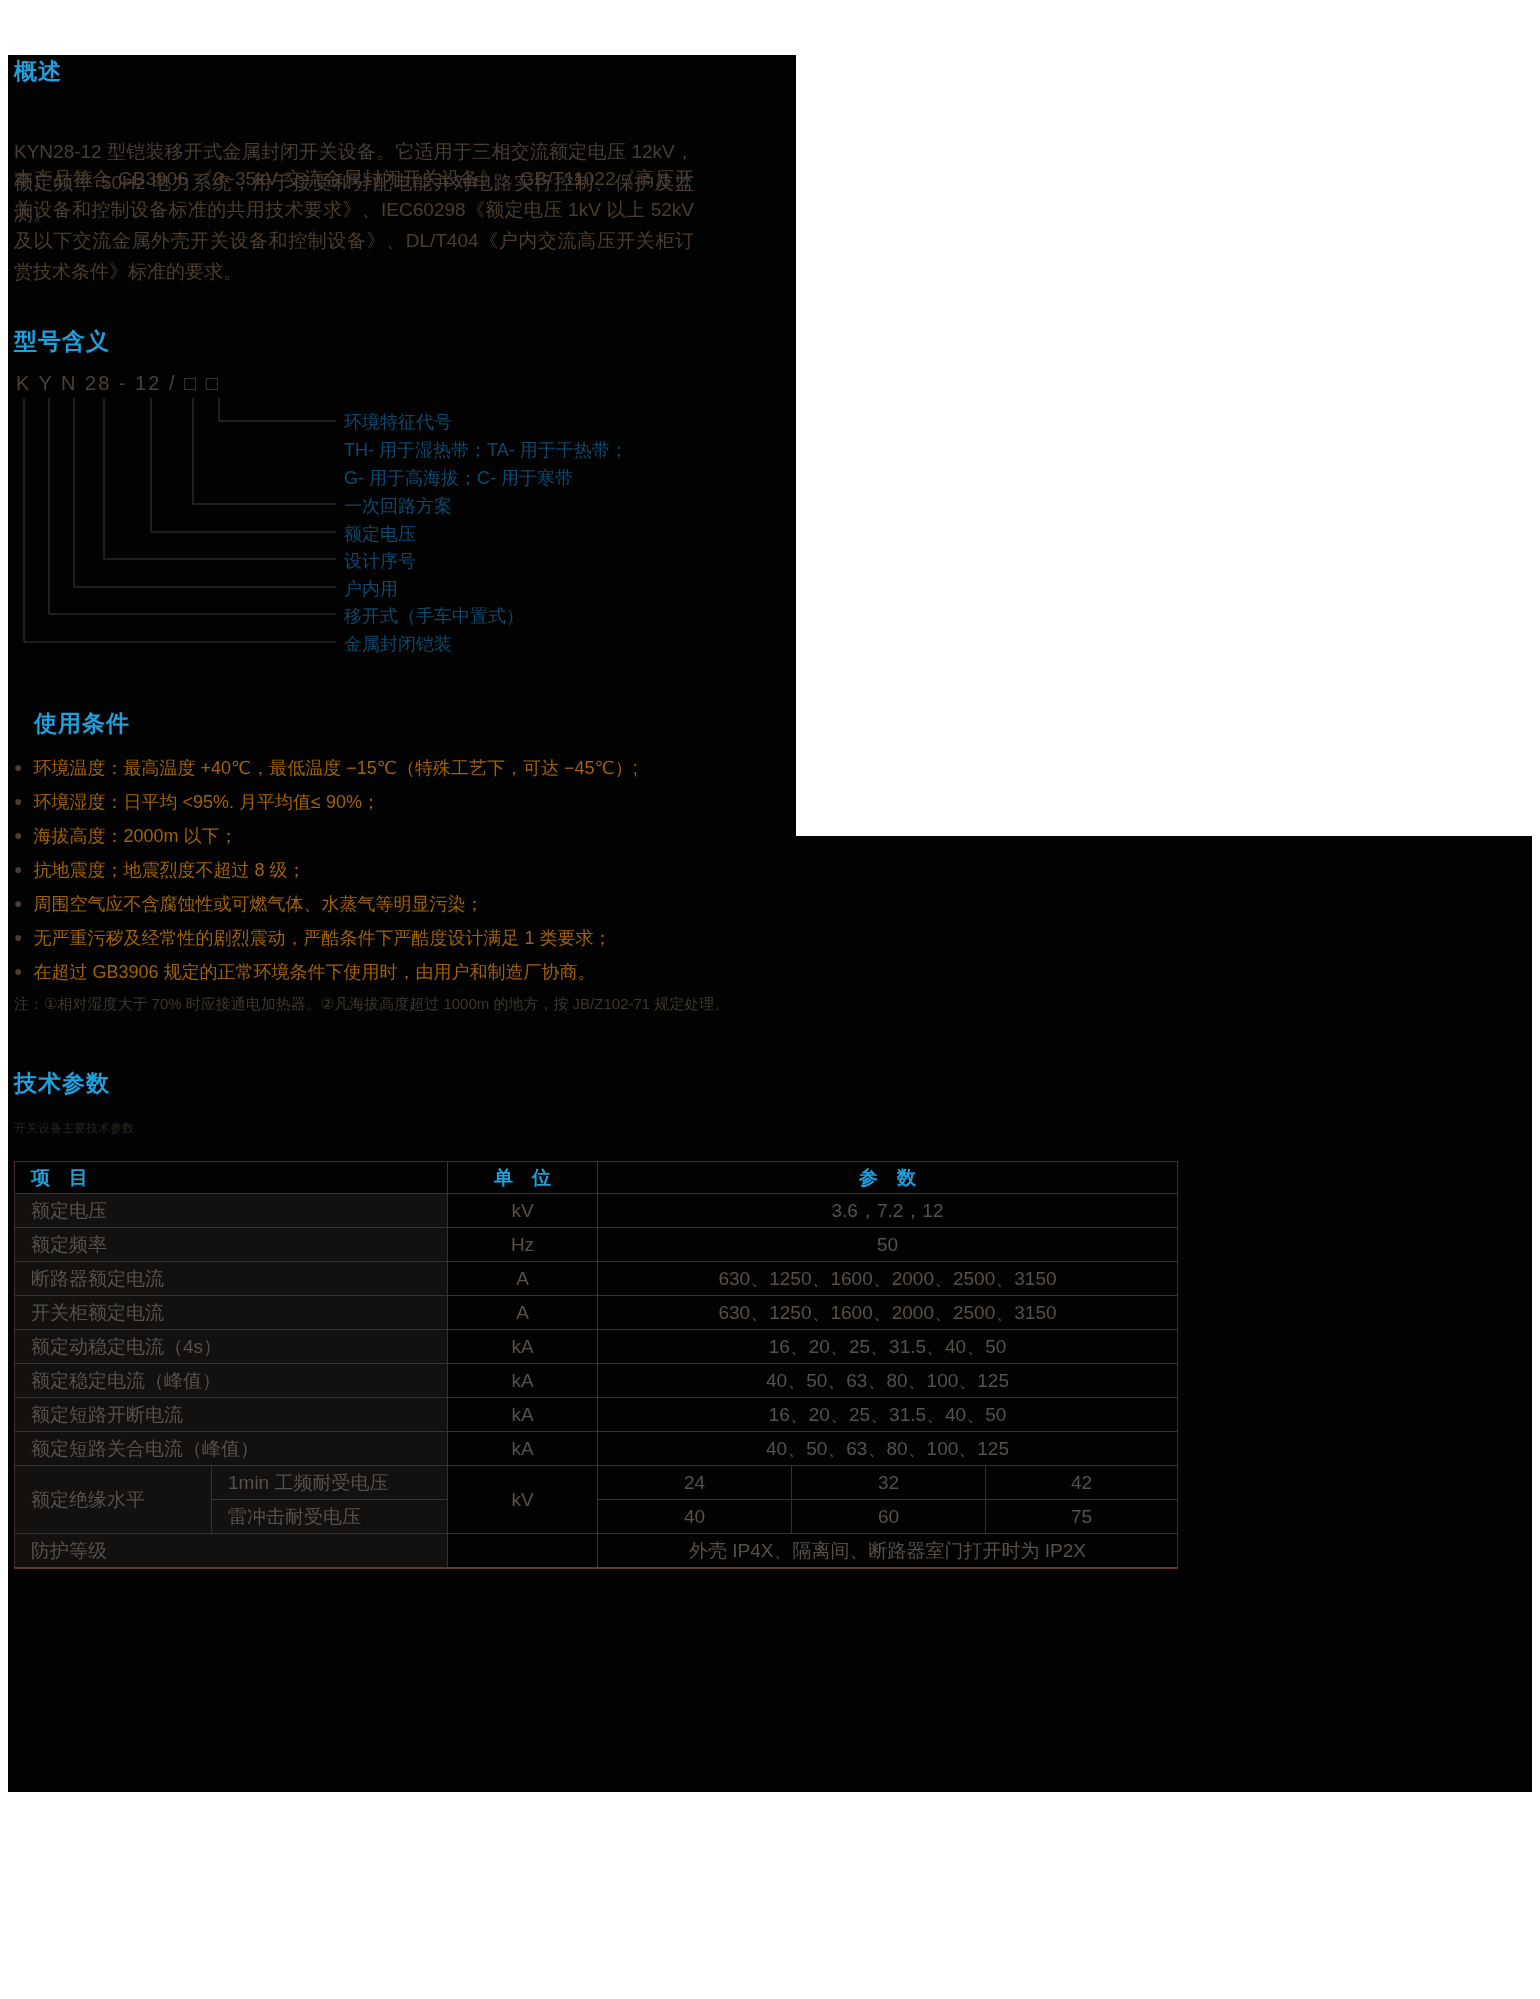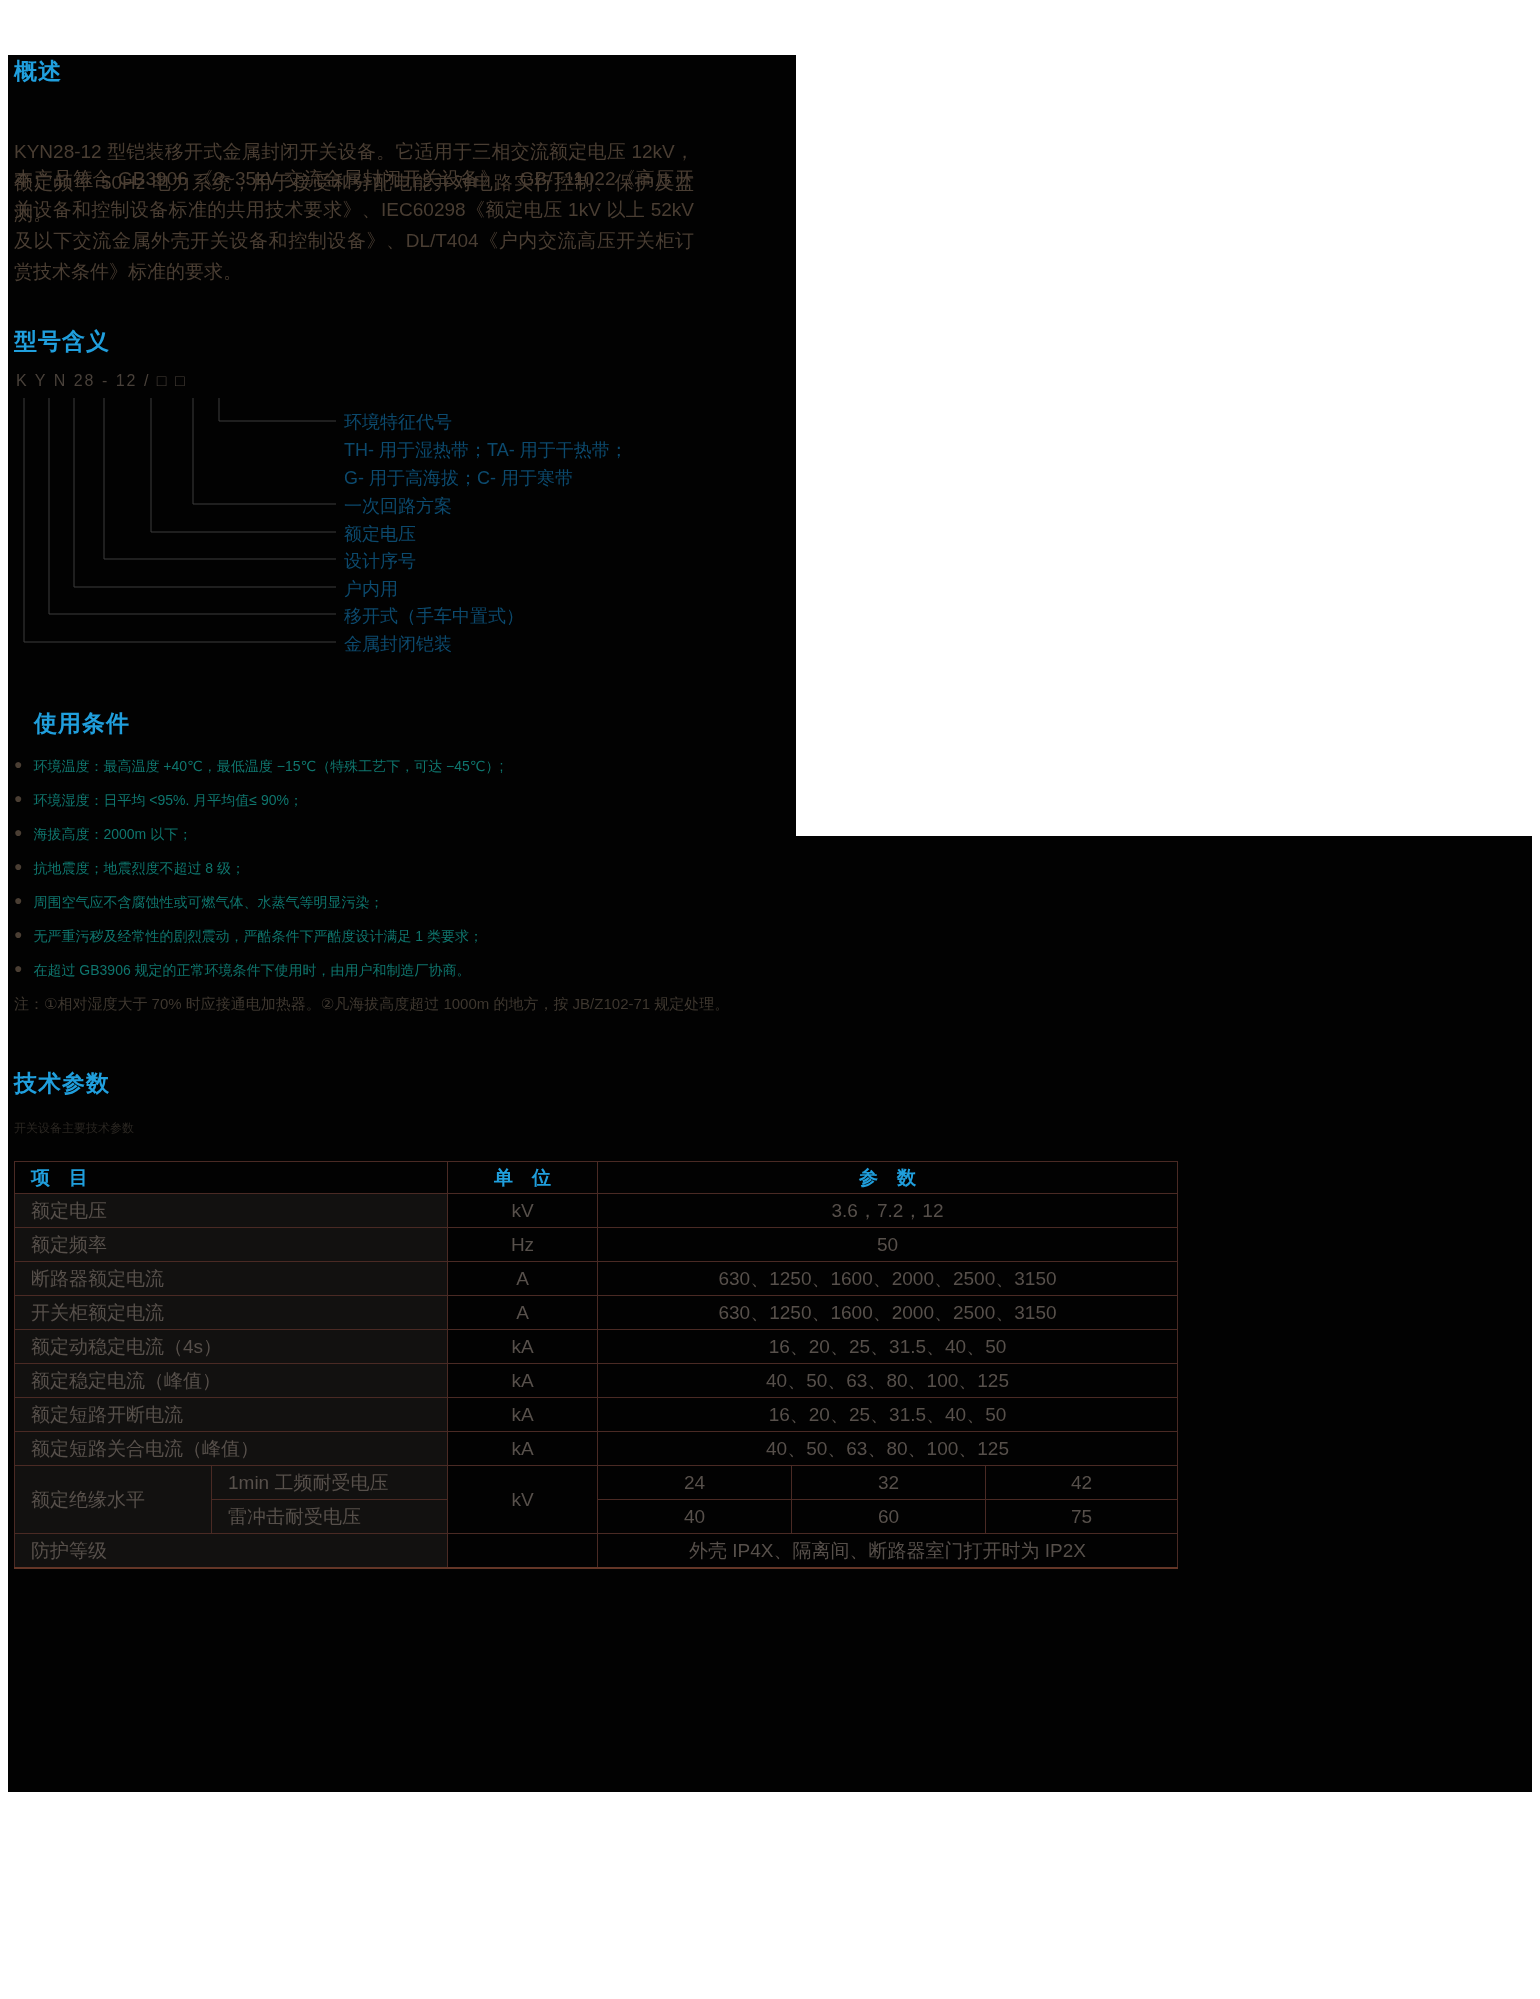--- a/index.html
+++ b/index.html
@@ -7,25 +7,25 @@
     position:relative; width:1540px; height:1792px; background:#ffffff;
     font-family:"Liberation Sans","DejaVu Sans",sans-serif; overflow:hidden;
   }
   .abs { position:absolute; }
   .black-top    { left:8px;  top:55px;  width:788px;  height:781px;  background:#020202; }
   .black-bottom { left:8px;  top:836px; width:1524px; height:1119px; background:#020202; }
 
   .heading { color:#209fdd; font-size:23px; font-weight:700; letter-spacing:1px; }
   .body-text { color:#4a3e33; font-size:19px; line-height:31px; width:680px; text-align:justify; }
 
-  .model-code { color:#49413a; font-size:16px; letter-spacing:2px; white-space:pre;text-align:right; }
+  .model-code { color:#49413a; font-size:20px; letter-spacing:2px; white-space:pre;text-align:right; }
   .diag-label { color:#0c4a6e; font-size:18px; white-space:nowrap; }
   .diag-lines { stroke:#3c3c3c; stroke-width:1; fill:none; }
 
-  .cond-item { color:#0f766e; font-size:14px; white-space:nowrap; }
+  .cond-item { color:#a16207; font-size:18px; white-space:nowrap; }
   .cond-item::before { content:"●"; font-size:14px; margin-right:11px; vertical-align:2px; color:#4a3e33; }
   .note-text { color:#3e372f; font-size:15px; white-space:nowrap; }
   .subtitle  { color:#2b2722; font-size:12px; }
 
   table.params { border-collapse:collapse; table-layout:fixed; width:1163px; border-bottom:2px solid #643627; }
   table.params th, table.params td {
     border:1px solid #4a2a24; font-size:19px; color:#57504b; font-weight:400;
     padding:0; height:33px; overflow:hidden; white-space:nowrap; background:transparent;
   }
   table.params th { color:#209fdd; font-weight:700; height:31px; font-size:19px; }

